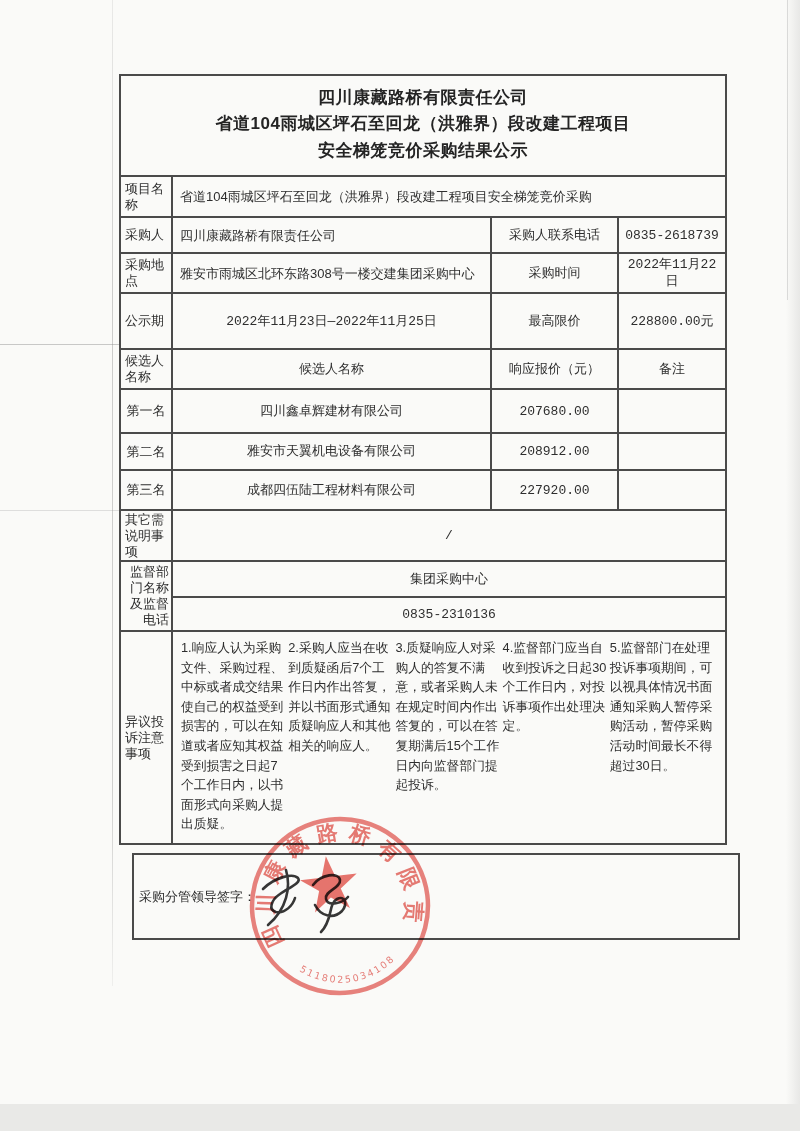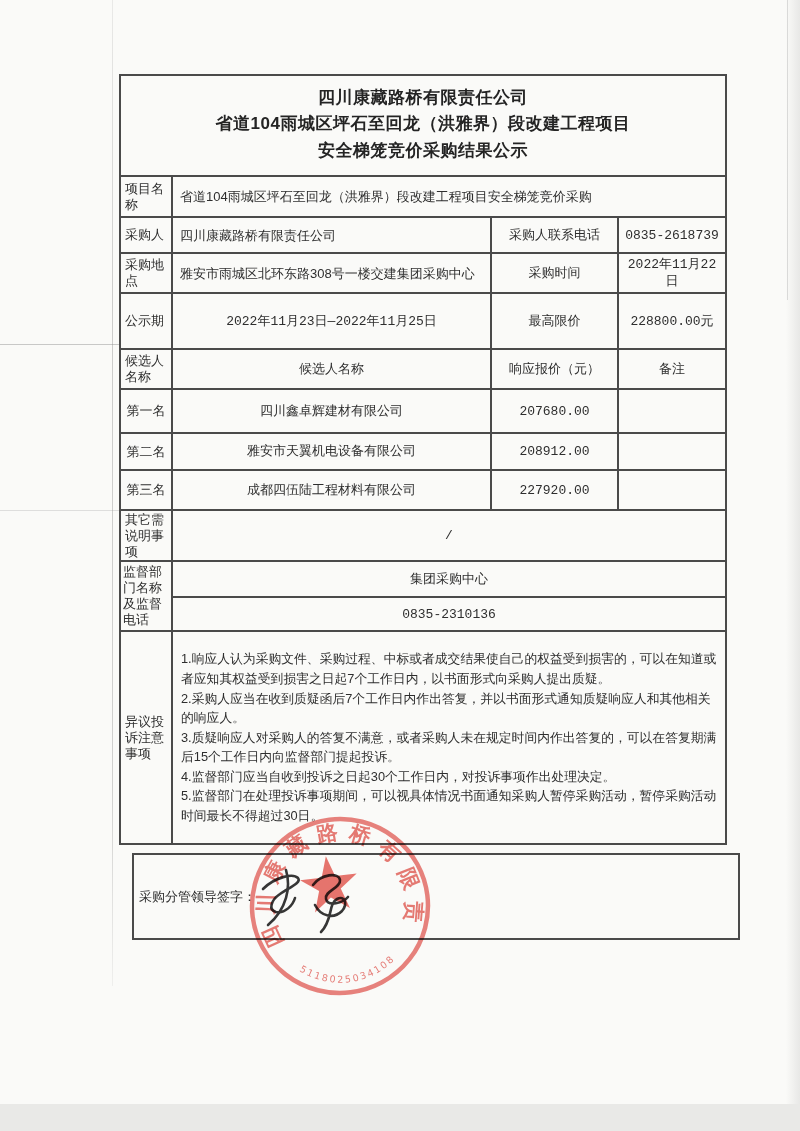--- a/index.html
+++ b/index.html
@@ -36,33 +36,33 @@
     border-right:2px solid #4a4a4a;
     border-bottom:2px solid #4a4a4a;
     display:flex;align-items:center;
     padding:2px 4px;
     line-height:17px;
     overflow:hidden;
   }
   .cell.no-r{border-right:none;}
   .cell.no-b{border-bottom:none;}
   .lab{padding-left:4px;padding-right:2px;line-height:16px;}
-  .lab-c{justify-content:center;text-align:left;padding:12px 2px;line-height:16px;}
+  .lab-c{justify-content:center;text-align:right;padding:12px 2px;line-height:16px;}
   .val-l{padding-left:7px;}
   .c{justify-content:center;text-align:center;font-family:Liberation Mono, monospace;}
   .title-cell{
     grid-column:1/5;
     flex-direction:column;justify-content:center;
     font-weight:bold;font-size:17px;line-height:26.5px;
     letter-spacing:.5px;color:#242424;text-align:center;
     padding-bottom:4px;
   }
   .span3{grid-column:2/5;}
   .obj-cell{
-    flex-direction:column;justify-content:center;align-items:flex-start;
+    justify-content:center;align-items:flex-start;
     font-size:12.8px;line-height:19.6px;
     padding:6px 8px 6px 8px;
   }
   .obj-cell div{width:100%;}
   .sup-label{grid-row:span 2;}
 
   
   .sign-box{
     position:absolute;left:132px;top:853px;width:608px;height:87px;
     box-sizing:border-box;border:2px solid #4a4a4a;

